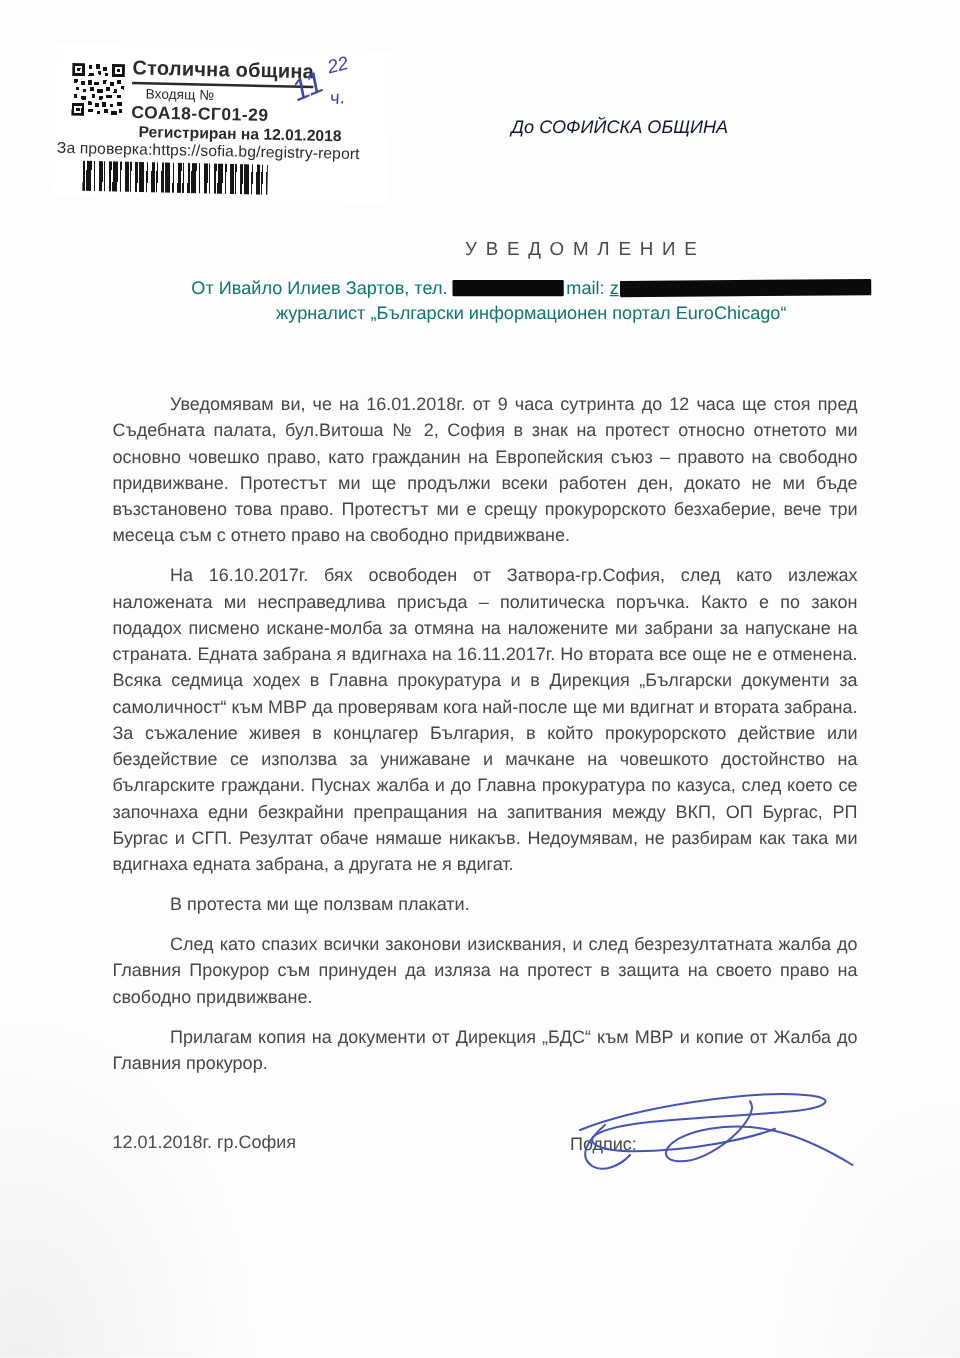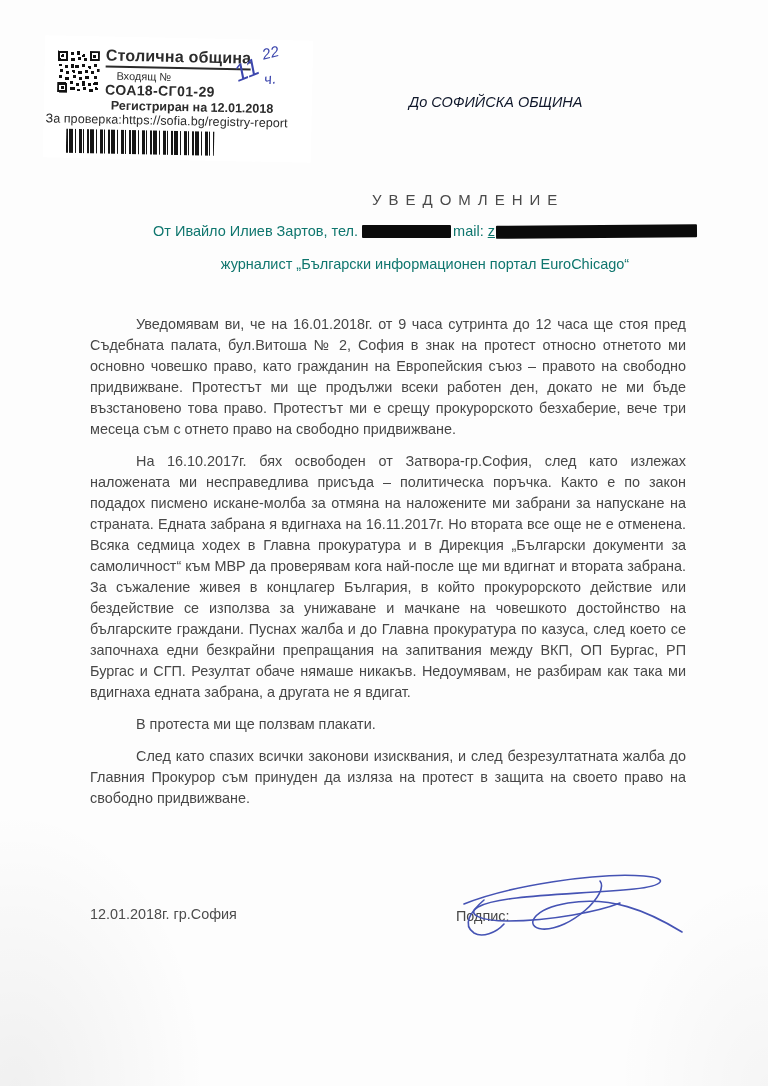--- a/index.html
+++ b/index.html
@@ -40,21 +40,21 @@
   .note-main{left:2px;top:12px;font-size:24px;transform:rotate(-22deg);}
   .note-sup{left:30px;top:0px;font-size:15px;transform:rotate(-14deg);}
   .note-sub{left:32px;top:26px;font-size:15px;transform:rotate(-8deg);}
 
   
   .addressee{left:409px;top:94px;font-size:14.5px;color:#0f172a;font-style:italic;}
   .doc-title{left:325px;top:191px;font-size:15px;letter-spacing:7px;color:#4a4a4a;margin-left:47px;}
 
   
   .sender{left:125px;top:221px;width:600px;font-size:14.5px;color:#0f766e;line-height:20px;text-align:center;}
-  .sender-line2{margin-top:13px;}
+  .sender-line2{}
   .redact{display:inline-block;background:#0b0b0b;height:13px;vertical-align:-2px;border-radius:1px;}
   .redact-phone{width:89px;margin-left:4px;margin-right:2px;}
   .redact-email{width:201px;margin-left:1px;transform:rotate(-.5deg);}
   .email-z{text-decoration:underline;}
 
   
   .bodytext{left:90px;top:314px;width:596px;font-size:14.4px;line-height:21px;
     text-align:justify;color:#474747;}
   .bodytext p{margin:0 0 11px 0;text-indent:46px;}
 
@@ -136,20 +136,21 @@
     <span class="email-z">z</span><span class="redact redact-email"></span>
   </div>
   <div class="sender-line2">журналист „Български информационен портал EuroChicago“</div>
 </div>
 
 <div class="abs bodytext">
   <p>Уведомявам ви, че на 16.01.2018г. от 9 часа сутринта до 12 часа ще стоя пред Съдебната палата, бул.Витоша № 2, София в знак на протест относно отнетото ми основно човешко право, като гражданин на Европейския съюз – правото на свободно придвижване. Протестът ми ще продължи всеки работен ден, докато не ми бъде възстановено това право. Протестът ми е срещу прокурорското безхаберие, вече три месеца съм с отнето право на свободно придвижване.</p>
   <p>На 16.10.2017г. бях освободен от Затвора-гр.София, след като излежах наложената ми несправедлива присъда – политическа поръчка. Както е по закон подадох писмено искане-молба за отмяна на наложените ми забрани за напускане на страната. Едната забрана я вдигнаха на 16.11.2017г. Но втората все още не е отменена. Всяка седмица ходех в Главна прокуратура и в Дирекция „Български документи за самоличност“ към МВР да проверявам кога най-после ще ми вдигнат и втората забрана. За съжаление живея в концлагер България, в който прокурорското действие или бездействие се използва за унижаване и мачкане на човешкото достойнство на българските граждани. Пуснах жалба и до Главна прокуратура по казуса, след което се започнаха едни безкрайни препращания на запитвания между ВКП, ОП Бургас, РП Бургас и СГП. Резултат обаче нямаше никакъв. Недоумявам, не разбирам как така ми вдигнаха едната забрана, а другата не я вдигат.</p>
   <p>В протеста ми ще ползвам плакати.</p>
   <p>След като спазих всички законови изисквания, и след безрезултатната жалба до Главния Прокурор съм принуден да изляза на протест в защита на своето право на свободно придвижване.</p>
+  <p>Прилагам копия на документи от Дирекция „БДС“ към МВР и копие от Жалба до Главния прокурор.</p>
 </div>
 
 <div class="abs date-place">12.01.2018г. гр.София</div>
 <div class="abs sig-label">Подпис:</div>
 <svg class="abs signature" viewBox="0 0 244 92" fill="none" stroke="#4553b4" stroke-width="1.6" stroke-linecap="round">
   <path d="M16 46 C60 28 150 14 196 18 C222 20 216 28 186 31 C120 37 52 37 30 49 C18 56 32 63 60 63 C104 63 152 53 172 45"></path>
   <path d="M152 23 C162 35 122 73 94 71 C76 69 84 51 120 45 C162 38 198 52 234 74"></path>
   <path d="M36 42 C22 54 14 67 26 75 C34 80 48 75 56 66"></path>
 </svg>
 

